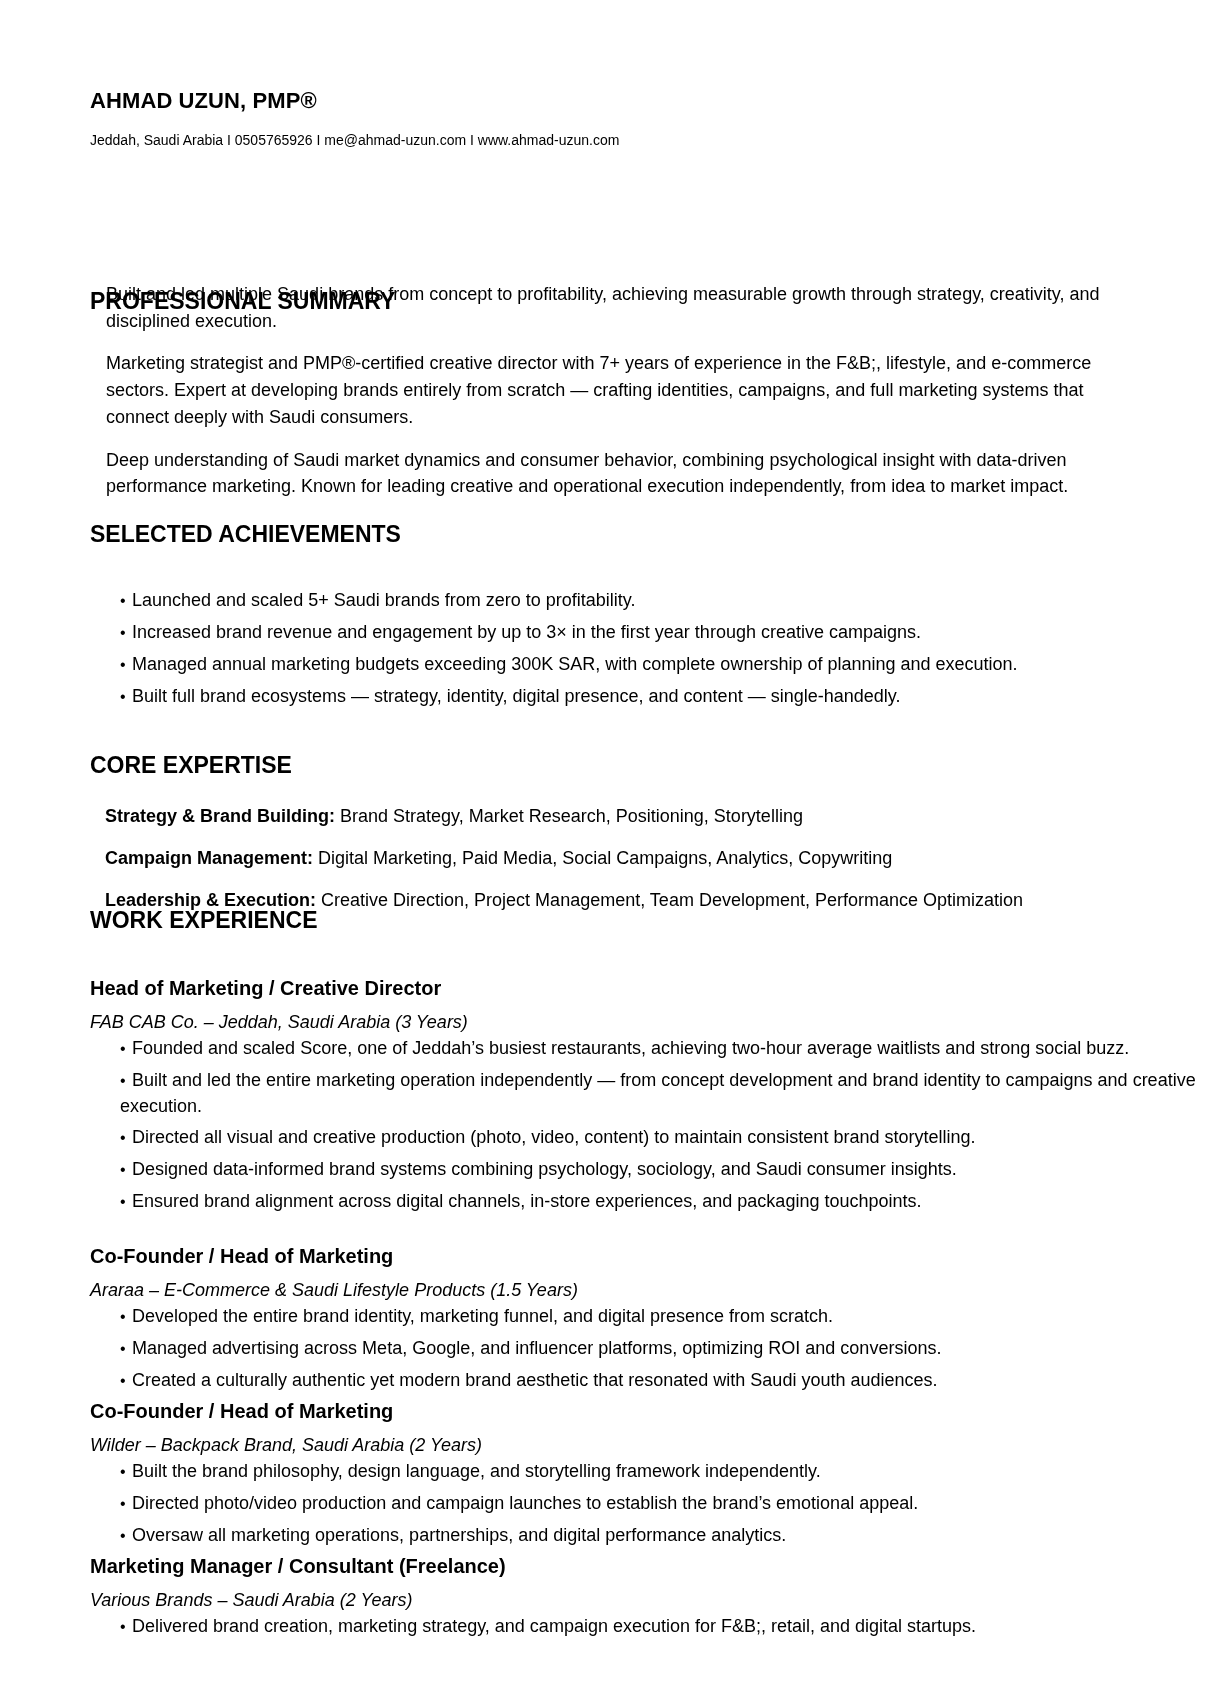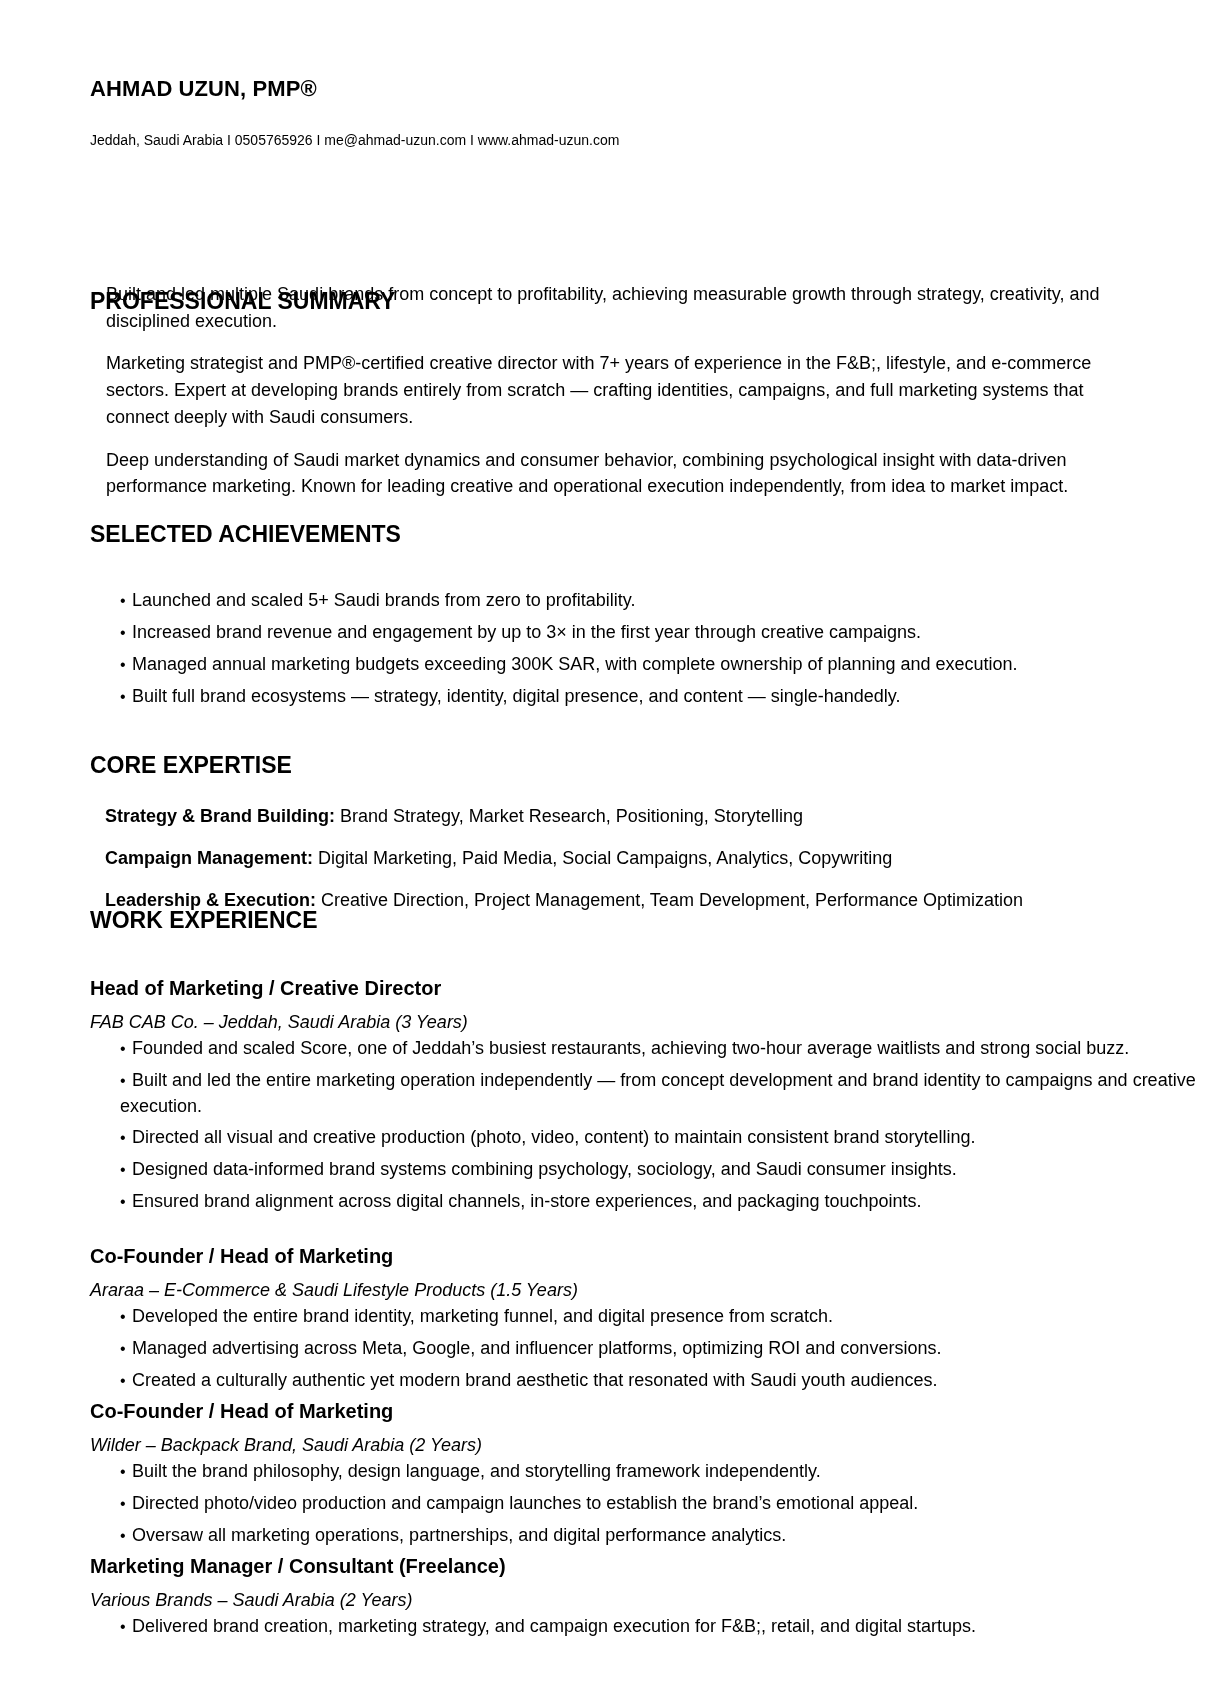--- a/index.html
+++ b/index.html
@@ -16,21 +16,21 @@
       position: relative;
     }
     .page {
       position: absolute;
       left: 90px;
       top: 0;
       width: 1040px;
     }
     .name {
       position: absolute;
-      top: 76px;
+      top: 88px;
       left: 0;
       font-size: 22px;
       font-weight: bold;
       line-height: 26px;
       white-space: nowrap;
       letter-spacing: 0.1px;
     }
     .contact {
       position: absolute;
       top: 127px;

